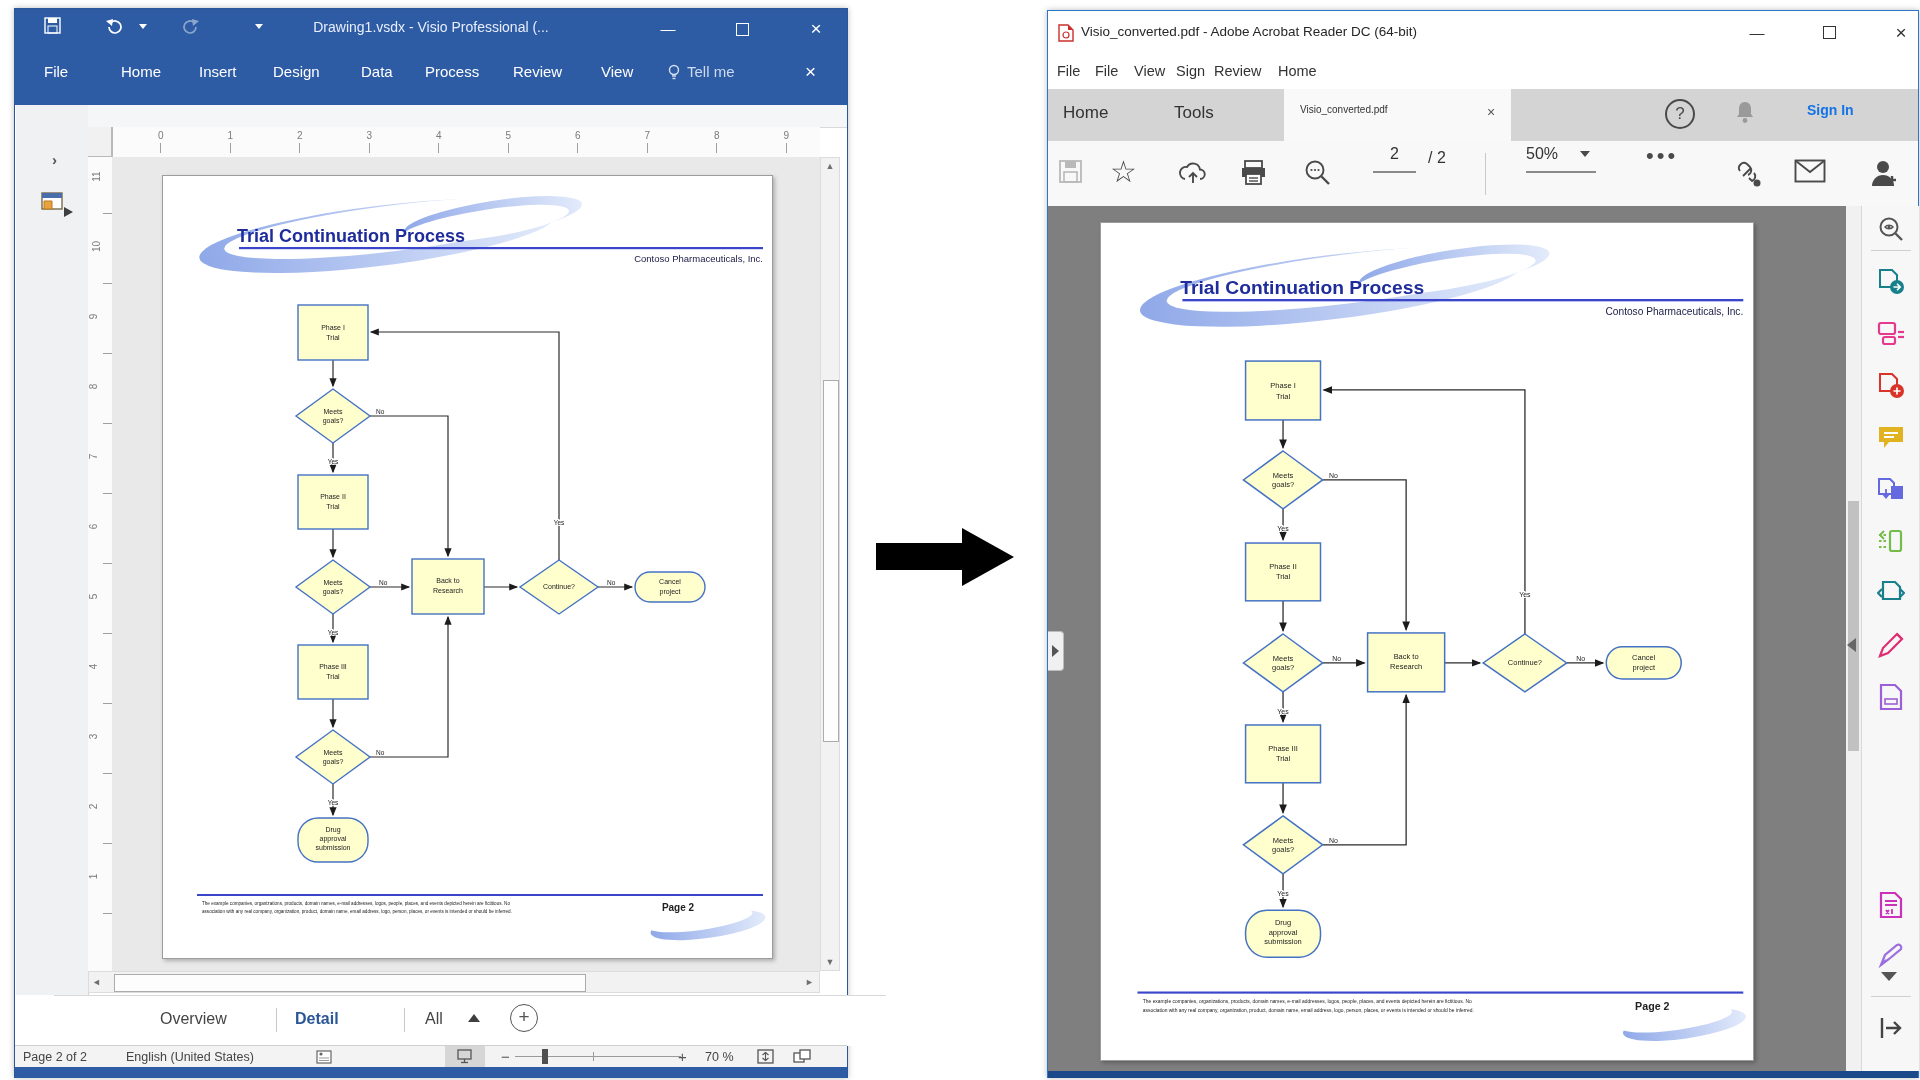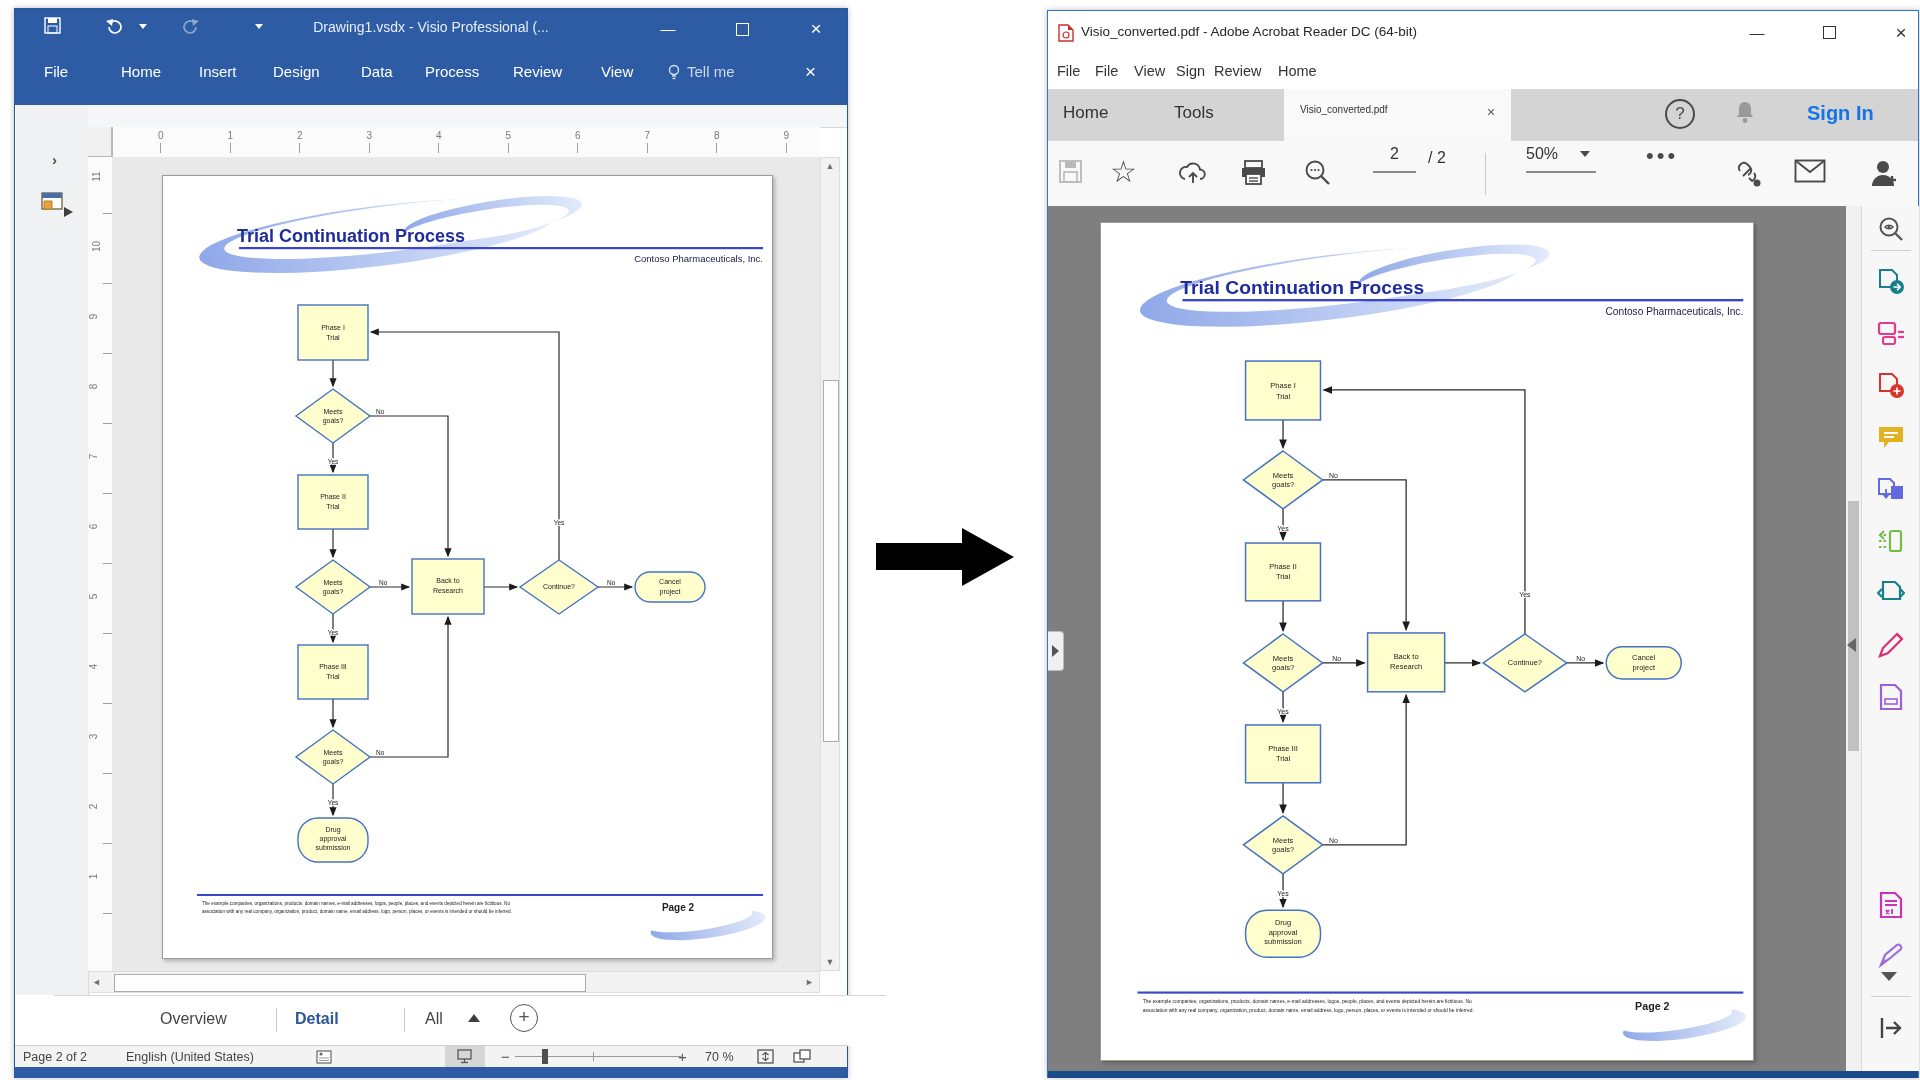--- a/index.html
+++ b/index.html
@@ -336,21 +336,21 @@
     <div class="abs acr-navtab" style="left:110px;margin-left:16px;">Tools</div>
     <div class="abs acr-doctab">
       <span class="abs" style="left:16px;top:15px;font-size:10px;color:#333;">Visio_converted.pdf</span>
       <span class="abs" style="left:203px;top:15px;font-size:14px;color:#555;">×</span>
     </div>
     <div class="abs" style="left:617px;top:10px;width:26px;height:26px;border:2px solid #4a4a4a;border-radius:50%;text-align:center;font-size:17px;line-height:25px;color:#4a4a4a;">?</div>
     <svg class="abs" style="left:686px;top:10px;" width="22" height="26">
       <path d="M11,3 c4,0 6,3 6,7 v5 l2,3 h-16 l2,-3 v-5 c0,-4 2,-7 6,-7 z" fill="#9a9a9a"></path>
       <circle cx="11" cy="21.5" r="2.4" fill="#9a9a9a"></circle>
     </svg>
-    <div class="abs" style="left:759px;top:13px;font-size:20px;font-weight:bold;color:#1473E6;">Sign In</div>
+    <div class="abs" style="left:759px;top:13px;font-size:14px;font-weight:bold;color:#1473E6;">Sign In</div>
   </div>
 
   <div class="abs acr-toolbar">
     <svg class="tb-ico" style="left:10px;" width="26" height="26">
       <rect x="2" y="2" width="21" height="21" fill="none" stroke="#b9b9b9" stroke-width="1.8"></rect>
       <rect x="7" y="2" width="11" height="7" fill="#b9b9b9"></rect>
         <rect x="6" y="13" width="13" height="10" fill="none" stroke="#b9b9b9" stroke-width="1.6"></rect>
     </svg>
     <div class="tb-ico" style="left:62px;top:13px;font-size:30px;color:#4a4a4a;">☆</div>
     <svg class="tb-ico" style="left:130px;" width="30" height="27">

